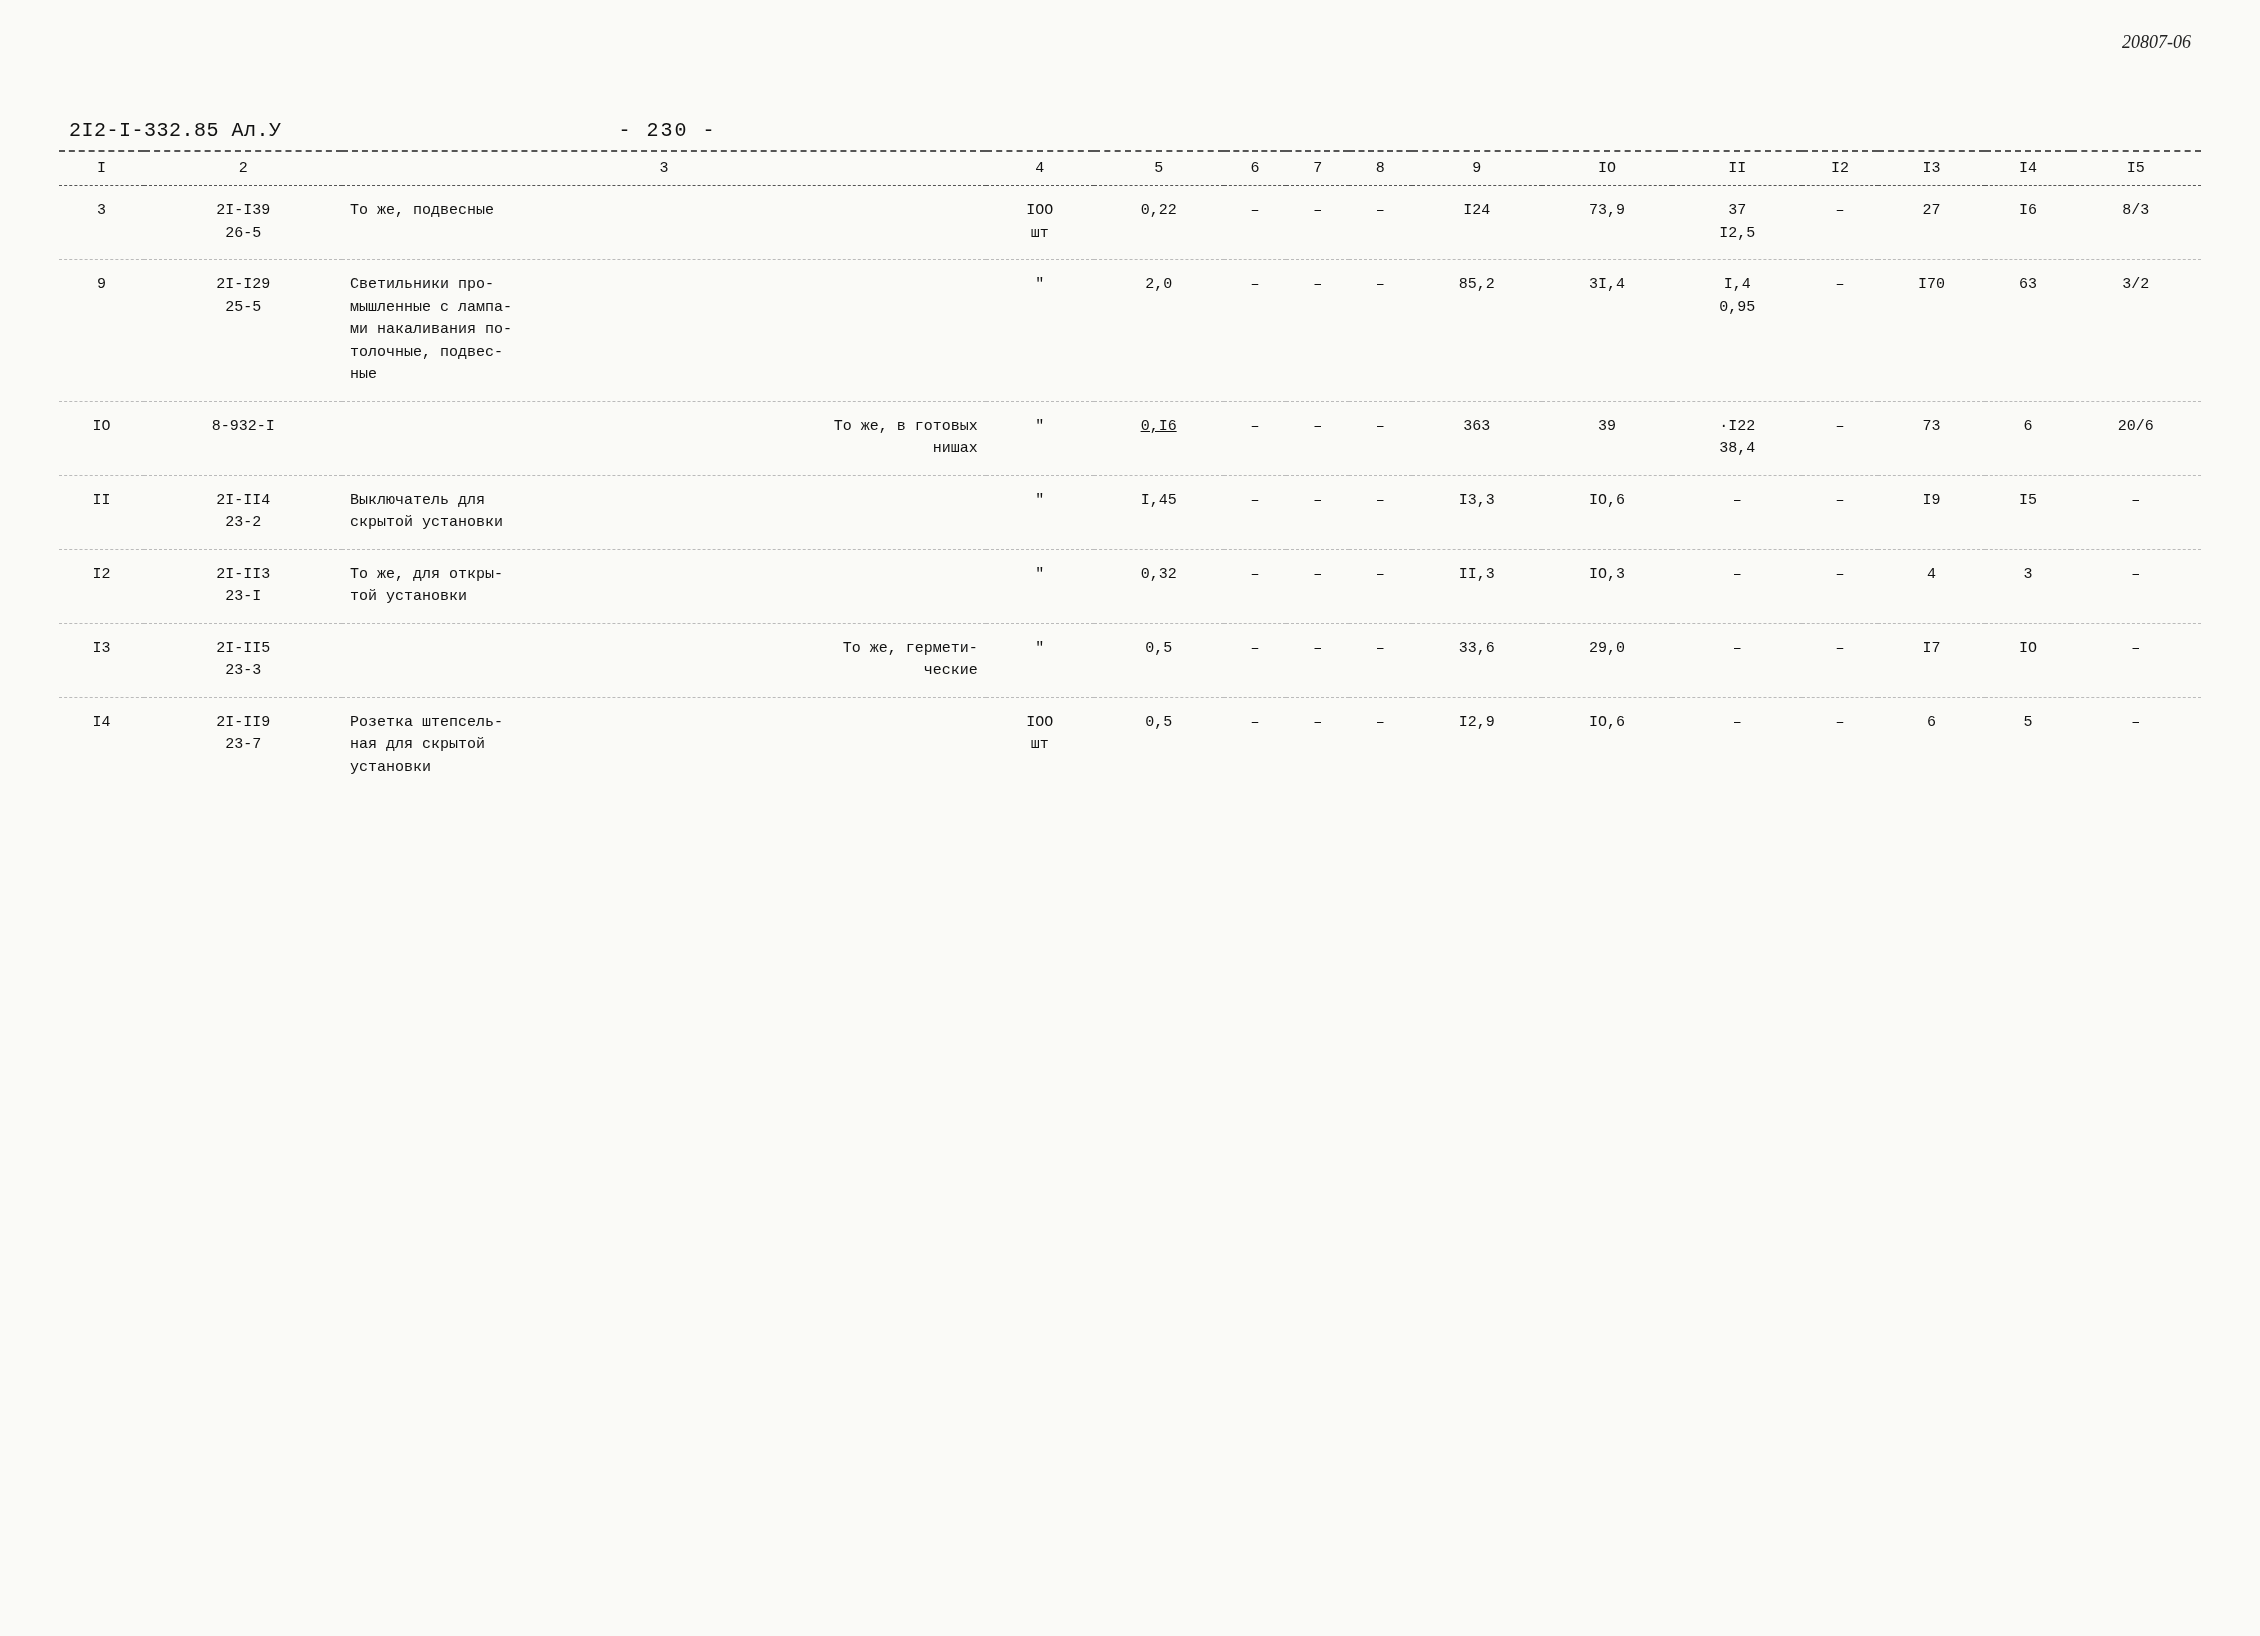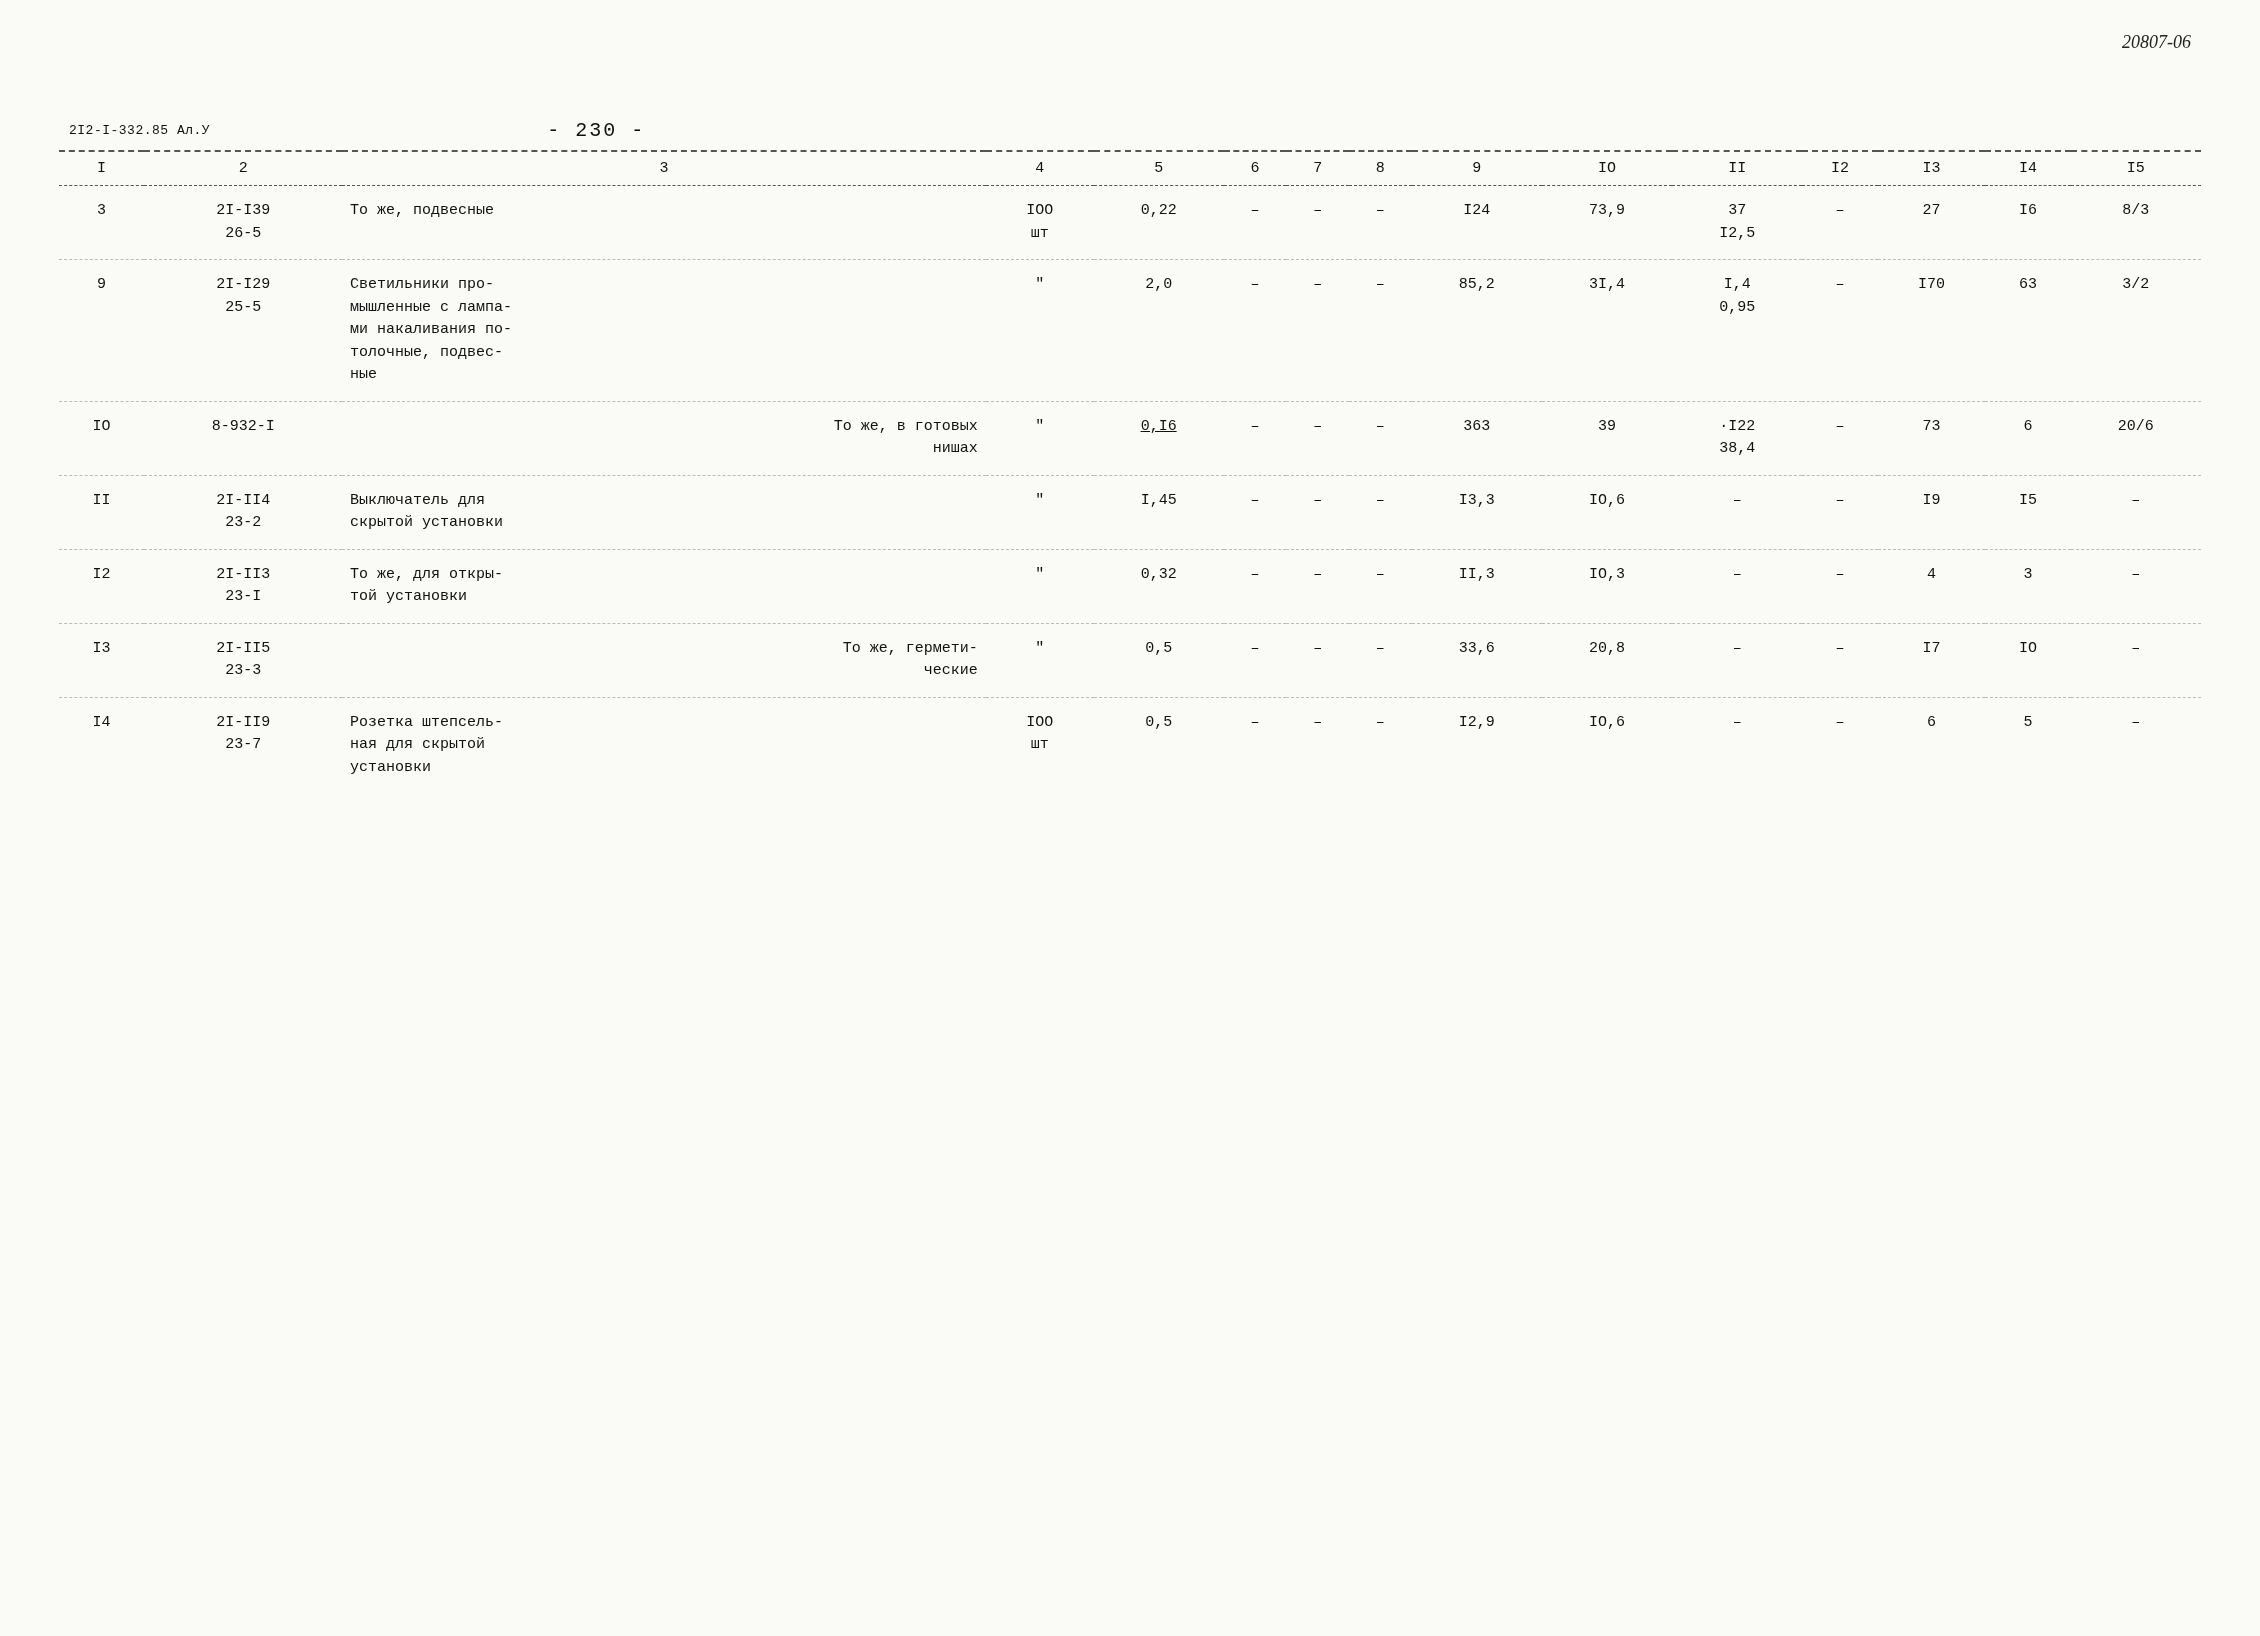--- a/index.html
+++ b/index.html
@@ -29,21 +29,21 @@
       color: #222;
     }
     .title-row {
       display: flex;
       align-items: center;
       margin-top: 79px;
       margin-bottom: 0px;
       padding-left: 10px;
     }
     .title-left {
-      font-size: 13px;
+      font-size: 20px;
       letter-spacing: 0.5px;
       margin-right: 337px;
     }
     .title-center {
       font-size: 20px;
       letter-spacing: 2px;
     }
     .table-wrapper {
       margin-top: 8px;
       width: 100%;
@@ -190,21 +190,21 @@
           <tr style="border-top: 1px dashed rgb(187, 187, 187);">
             <td style="vertical-align: top; padding-top: 14px; padding-bottom: 14px; line-height: 1.5;">I3</td>
             <td style="white-space: pre-line; vertical-align: top; padding-top: 14px; padding-bottom: 14px; line-height: 1.5;">2I-II5<br>23-3</td>
             <td style="white-space: pre-line; text-align: right; min-width: 257px; vertical-align: top; padding-top: 14px; padding-bottom: 14px; line-height: 1.5; margin-top: 24px;">То же, гермети-<br>ческие</td>
             <td style="vertical-align: top; padding-top: 14px; padding-bottom: 14px; line-height: 1.5;">"</td>
             <td style="vertical-align: top; padding-top: 14px; padding-bottom: 14px; line-height: 1.5;">0,5</td>
             <td style="vertical-align: top; padding-top: 14px; padding-bottom: 14px; line-height: 1.5;">–</td>
             <td style="vertical-align: top; padding-top: 14px; padding-bottom: 14px; line-height: 1.5;">–</td>
             <td style="vertical-align: top; padding-top: 14px; padding-bottom: 14px; line-height: 1.5;">–</td>
             <td style="vertical-align: top; padding-top: 14px; padding-bottom: 14px; line-height: 1.5;">33,6</td>
-            <td style="vertical-align: top; padding-top: 14px; padding-bottom: 14px; line-height: 1.5;">20,8</td>
+            <td style="vertical-align: top; padding-top: 14px; padding-bottom: 14px; line-height: 1.5;">29,0</td>
             <td style="vertical-align: top; padding-top: 14px; padding-bottom: 14px; line-height: 1.5;">–</td>
             <td style="vertical-align: top; padding-top: 14px; padding-bottom: 14px; line-height: 1.5;">–</td>
             <td style="vertical-align: top; padding-top: 14px; padding-bottom: 14px; line-height: 1.5;">I7</td>
             <td style="vertical-align: top; padding-top: 14px; padding-bottom: 14px; line-height: 1.5;">IO</td>
             <td style="vertical-align: top; padding-top: 14px; padding-bottom: 14px; line-height: 1.5;">–</td>
           </tr>
           <tr style="border-top: 1px dashed rgb(187, 187, 187);">
             <td style="vertical-align: top; padding-top: 14px; padding-bottom: 14px; line-height: 1.5;">I4</td>
             <td style="white-space: pre-line; vertical-align: top; padding-top: 14px; padding-bottom: 14px; line-height: 1.5;">2I-II9<br>23-7</td>
             <td style="white-space: pre-line; text-align: left; min-width: 257px; vertical-align: top; padding-top: 14px; padding-bottom: 14px; line-height: 1.5;">Розетка штепсель-<br>ная для скрытой<br>установки</td>

